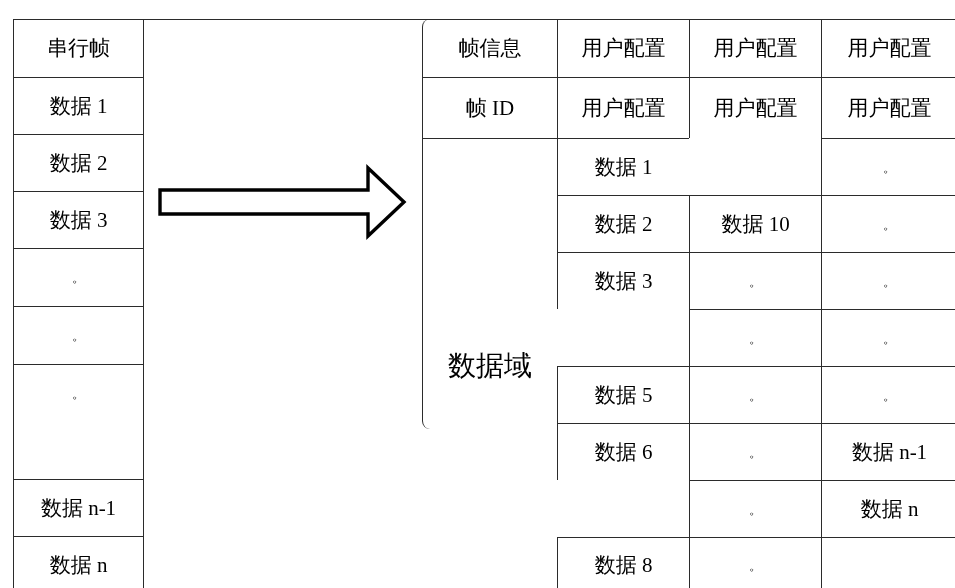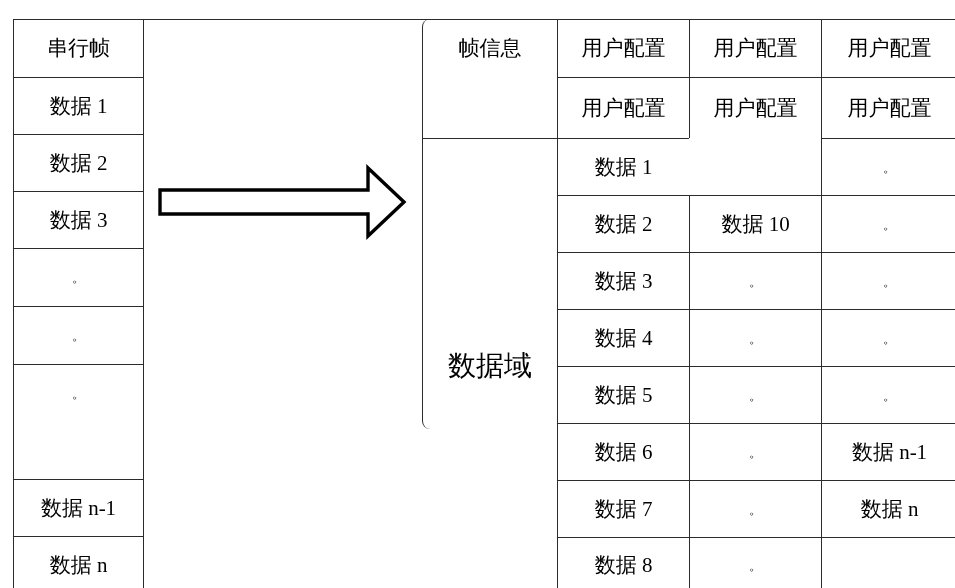--- a/index.html
+++ b/index.html
@@ -64,50 +64,49 @@
     </svg>
   </div>
 
   <div id="right-table">
 
     <div class="cell rcol1" style="top:0px;height:58px;">帧信息</div>
     <div class="cell rcol2" style="top:0px;height:58px;">用户配置</div>
     <div class="cell rcol3" style="top:0px;height:58px;">用户配置</div>
     <div class="cell rcol4" style="top:0px;height:58px;">用户配置</div>
 
+    <div class="cell rcol1 tline" style="top:58px;height:61px;">帧 ID</div>
     <div class="cell rcol2 tline" style="top:58px;height:61px;">用户配置</div>
     <div class="cell rcol3 tline" style="top:58px;height:61px;">用户配置</div>
     <div class="cell rcol4 tline" style="top:58px;height:61px;">用户配置</div>
 
     <div class="cell rcol1 tline datafield" style="top:119px;height:455px;">数据域</div>
 
     <div class="cell rcol2 tline" style="top:119px;height:57px;">数据 1</div>
     <div class="cell rcol4 tline dot" style="top:119px;height:57px;">。</div>
 
     <div class="cell rcol2 tline" style="top:176px;height:57px;">数据 2</div>
     <div class="cell rcol3 tline" style="top:176px;height:57px;">数据 10</div>
     <div class="cell rcol4 tline dot" style="top:176px;height:57px;">。</div>
 
     <div class="cell rcol2 tline" style="top:233px;height:57px;">数据 3</div>
     <div class="cell rcol3 tline dot" style="top:233px;height:57px;">。</div>
     <div class="cell rcol4 tline dot" style="top:233px;height:57px;">。</div>
 
-    <div class="cell rcol2 tline" style="top:290px;height:57px;">数据 4</div>
     <div class="cell rcol3 tline dot" style="top:290px;height:57px;">。</div>
     <div class="cell rcol4 tline dot" style="top:290px;height:57px;">。</div>
 
     <div class="cell rcol2 tline" style="top:347px;height:57px;">数据 5</div>
     <div class="cell rcol3 tline dot" style="top:347px;height:57px;">。</div>
     <div class="cell rcol4 tline dot" style="top:347px;height:57px;">。</div>
 
     <div class="cell rcol2 tline" style="top:404px;height:57px;">数据 6</div>
     <div class="cell rcol3 tline dot" style="top:404px;height:57px;">。</div>
     <div class="cell rcol4 tline" style="top:404px;height:57px;">数据 n-1</div>
 
-    <div class="cell rcol2 tline" style="top:461px;height:57px;">数据 7</div>
     <div class="cell rcol3 tline dot" style="top:461px;height:57px;">。</div>
     <div class="cell rcol4 tline" style="top:461px;height:57px;">数据 n</div>
 
     <div class="cell rcol2 tline" style="top:518px;height:56px;">数据 8</div>
     <div class="cell rcol3 tline dot" style="top:518px;height:56px;">。</div>
     <div class="cell rcol4 tline" style="top:518px;height:56px;"></div>
   </div>
 
 </div>
 

